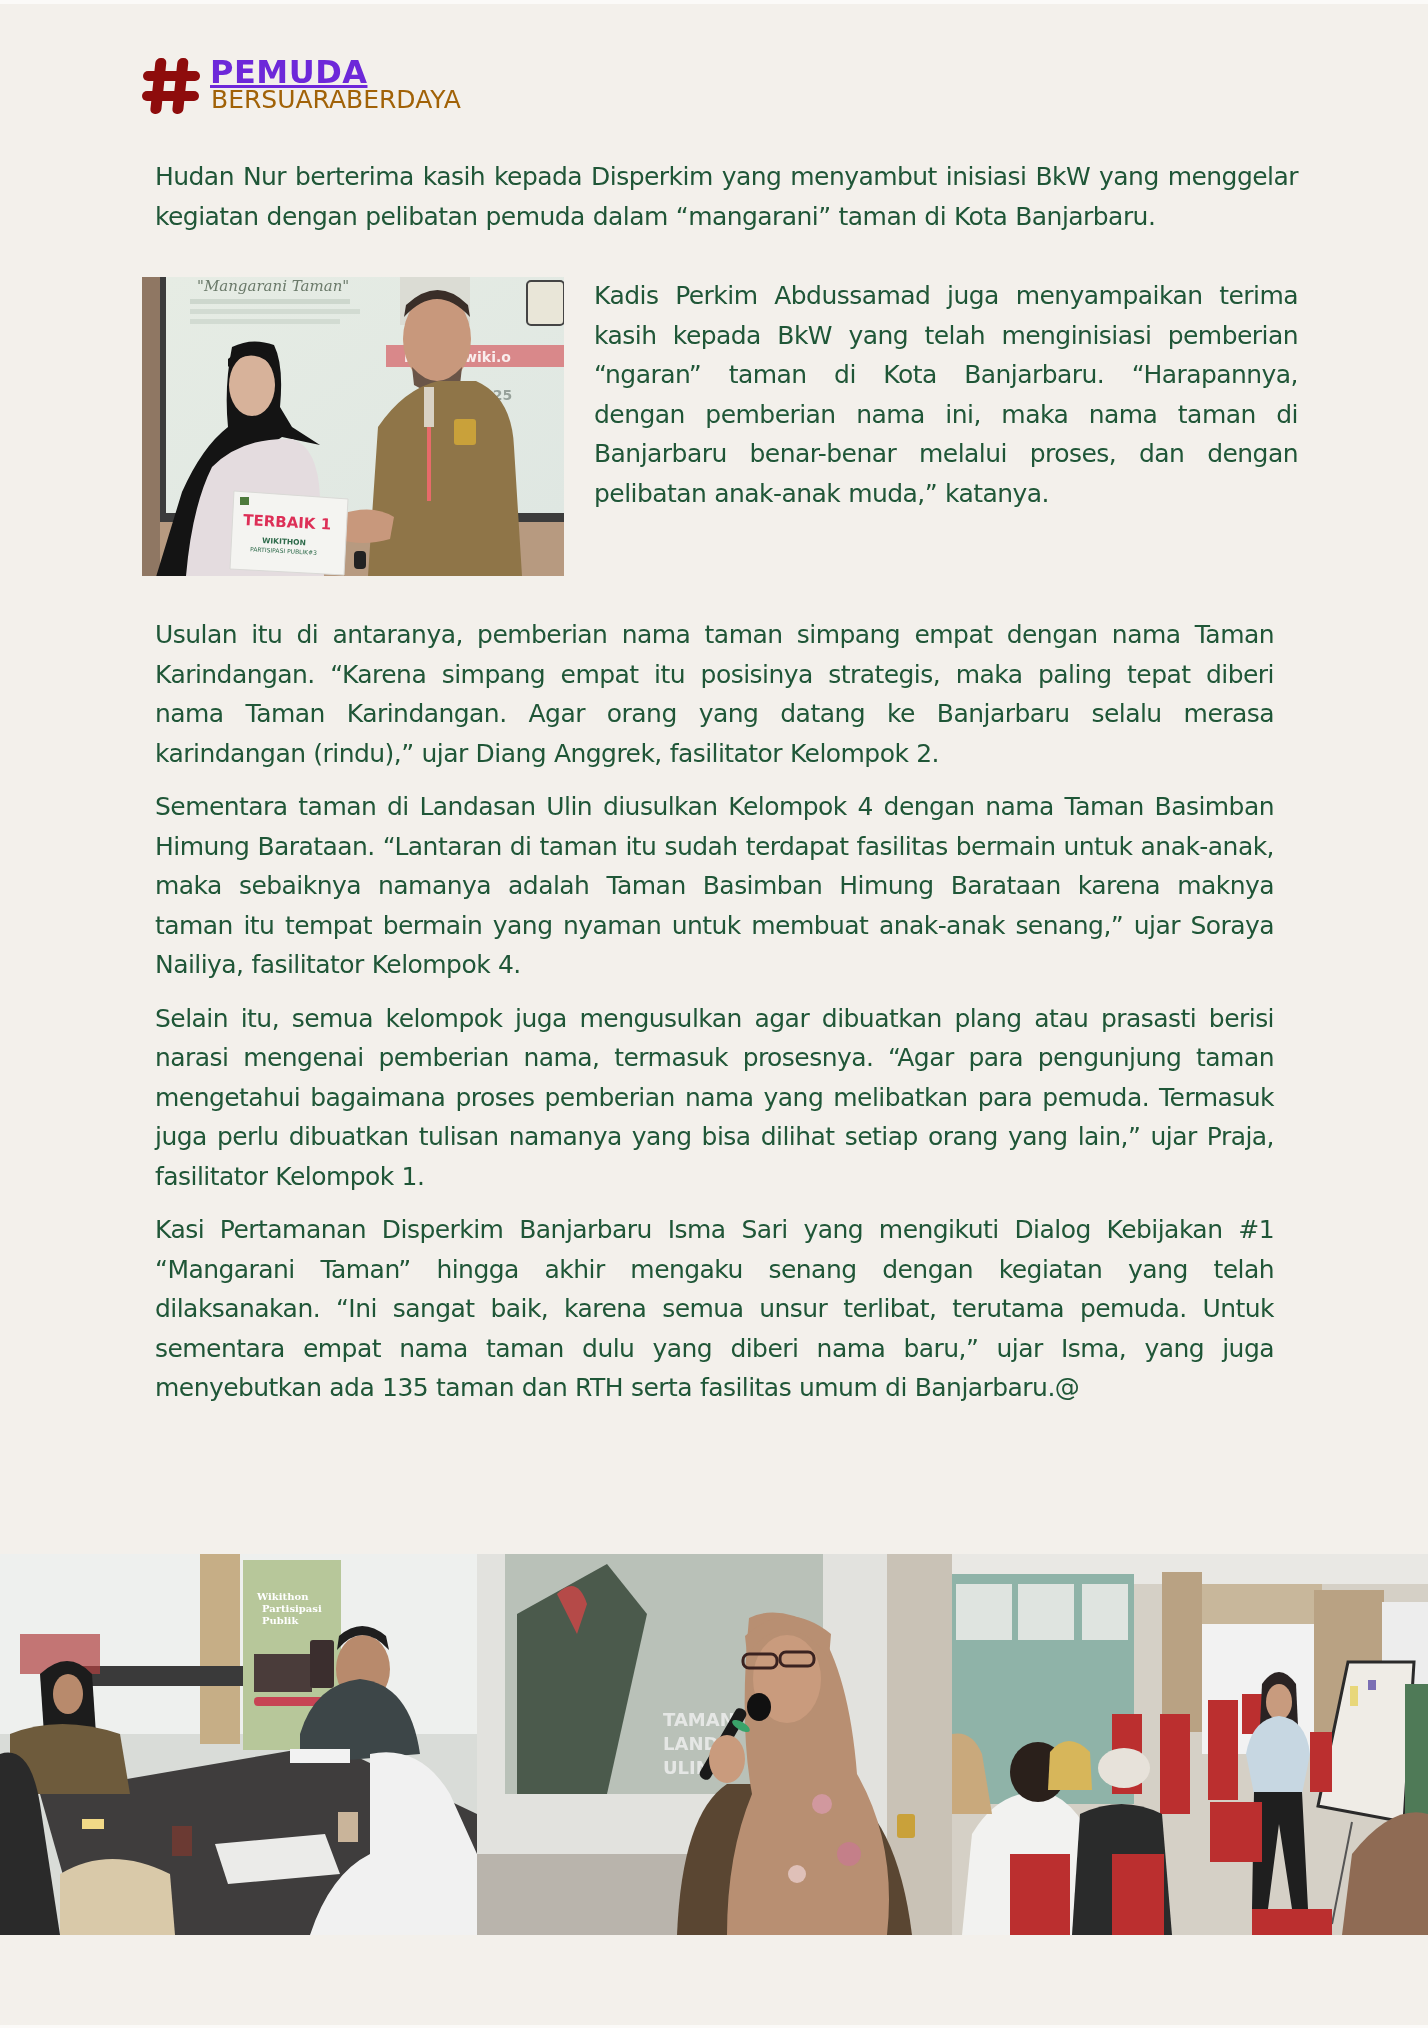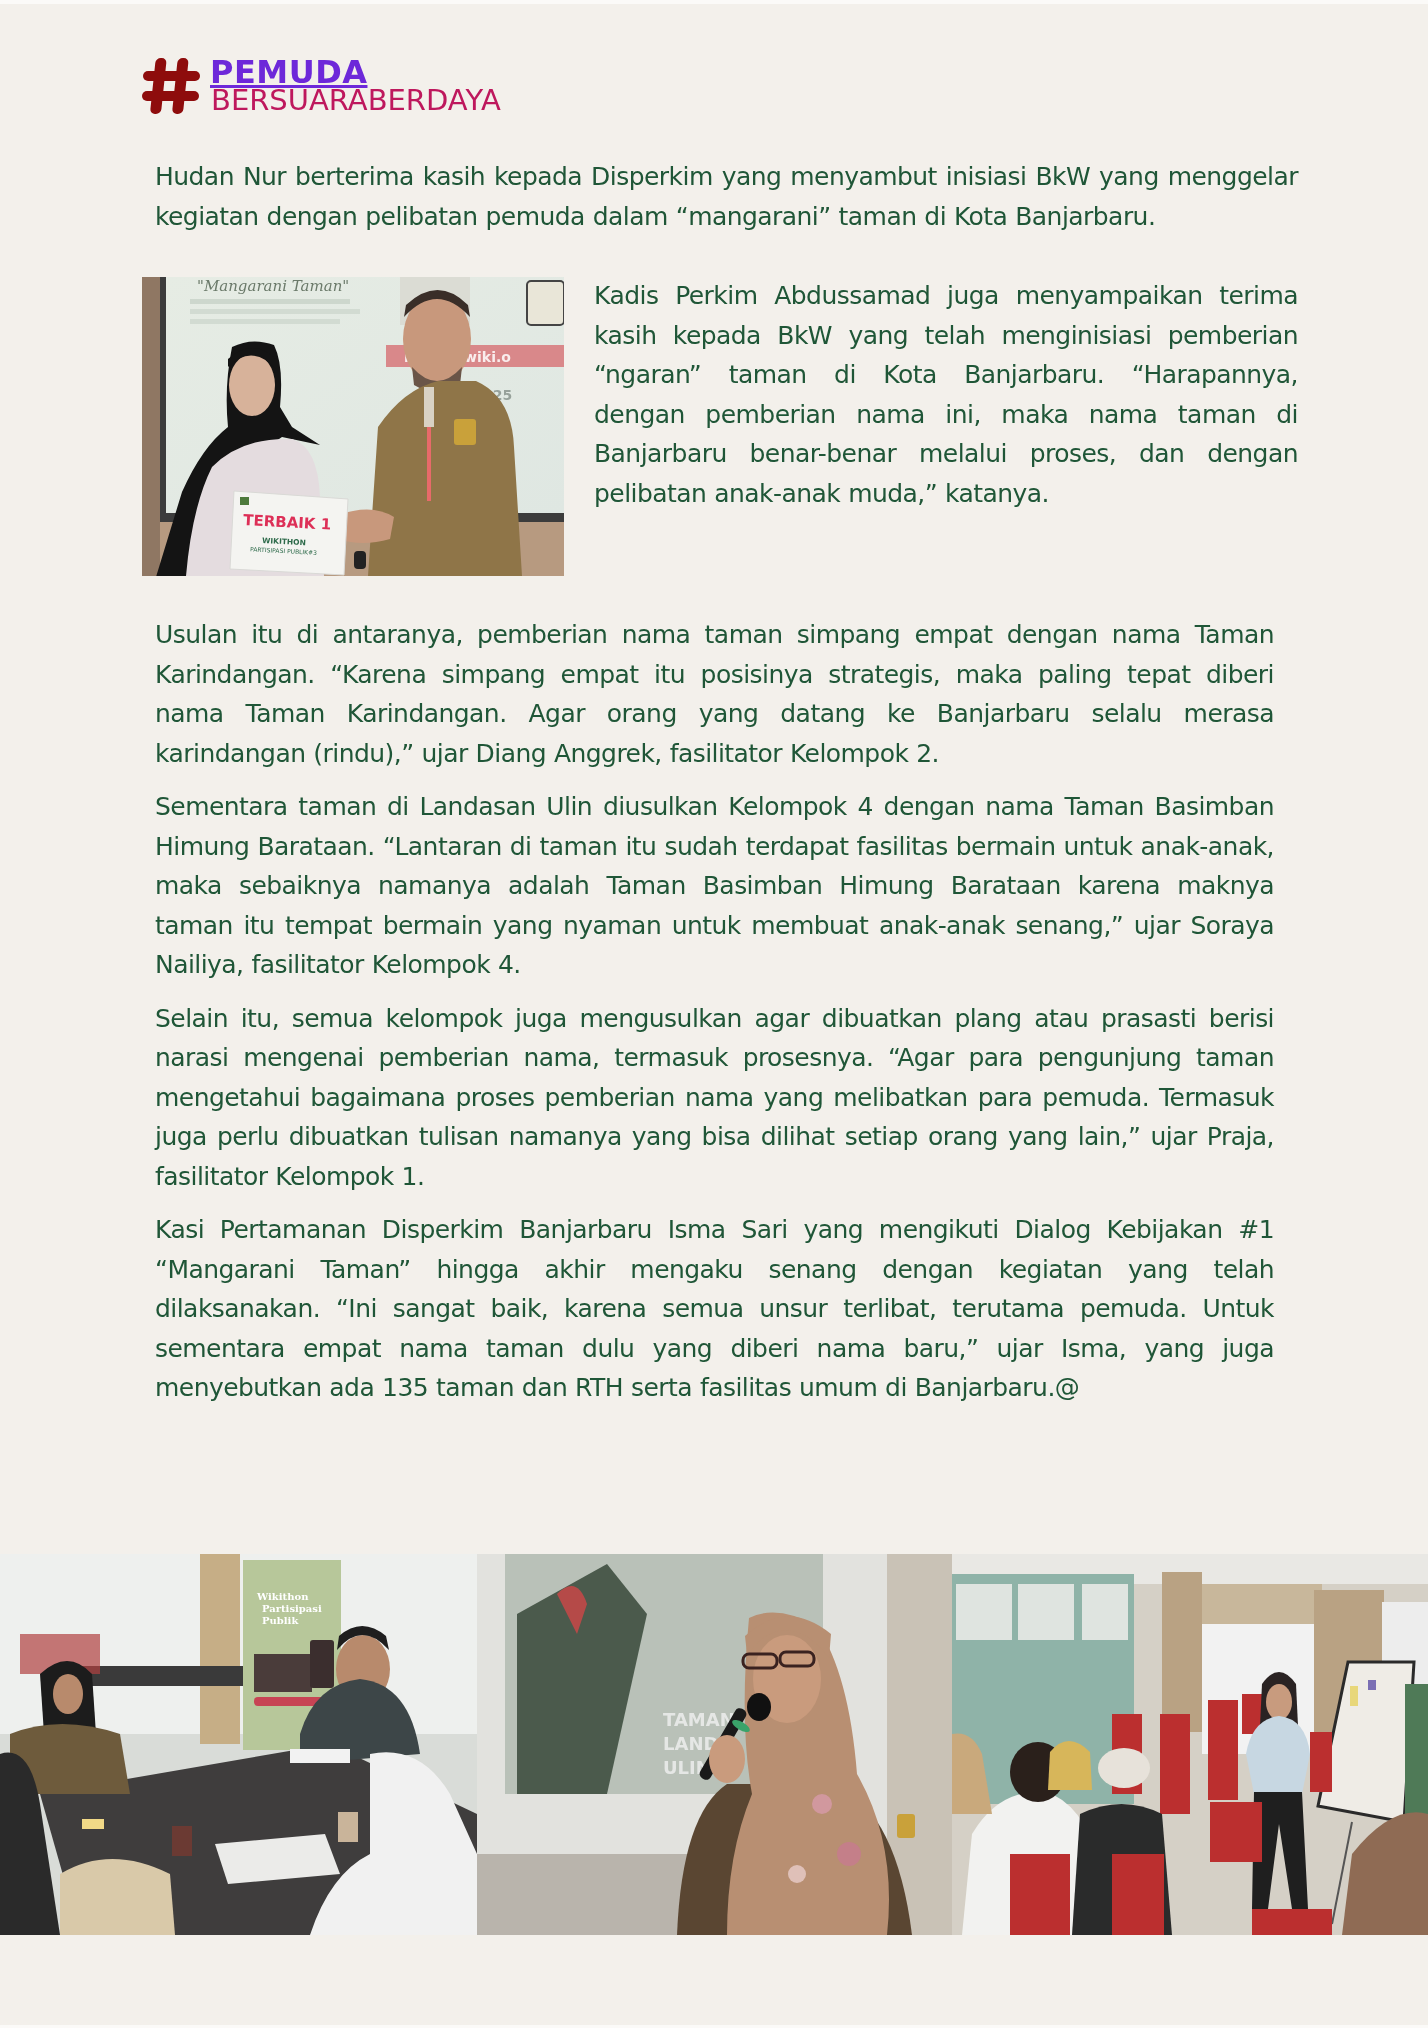--- a/index.html
+++ b/index.html
@@ -17,21 +17,21 @@
   .logo { position:absolute; left:142px; top:56px; height:60px; }
   .logo-hash { position:absolute; left:0; top:0; width:60px; height:60px; }
   .logo-title {
     position:absolute; left:68px; top:-2px;
     font-family: "DejaVu Sans", sans-serif; font-weight:bold;
     font-size:32px; letter-spacing:0.5px; color:#6d28d9; line-height:36px;text-decoration:underline;
   }
   .logo-sub {
     position:absolute; left:69px; top:31px;
     font-family:"DejaVu Sans", sans-serif; font-weight:normal;
-    font-size:29px; letter-spacing:0px; color:#be185d; line-height:26px;
+    font-size:25px; letter-spacing:0px; color:#a16207; line-height:26px;
     white-space:nowrap;
   }
 
   .text {
     color:#1f5637;
     font-family: "DejaVu Sans", sans-serif;
     font-size:25px;
     line-height:39.5px;
     text-align:justify;
     margin:12px;

